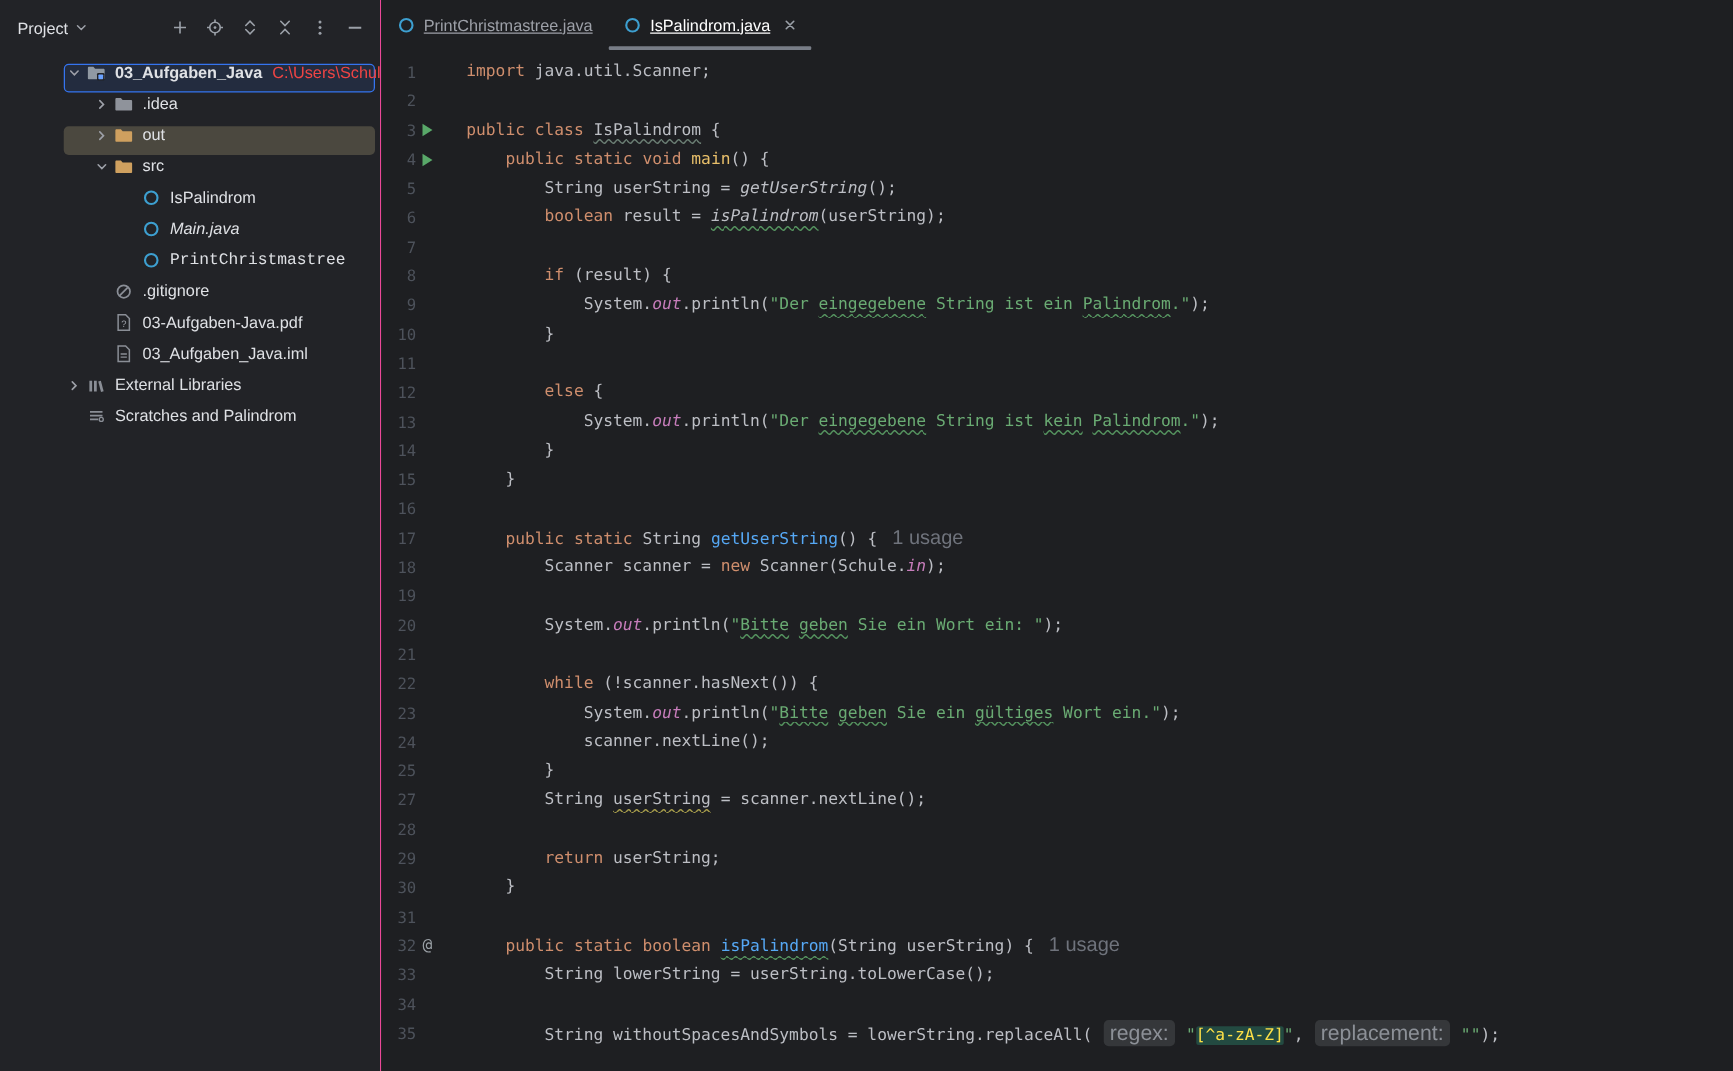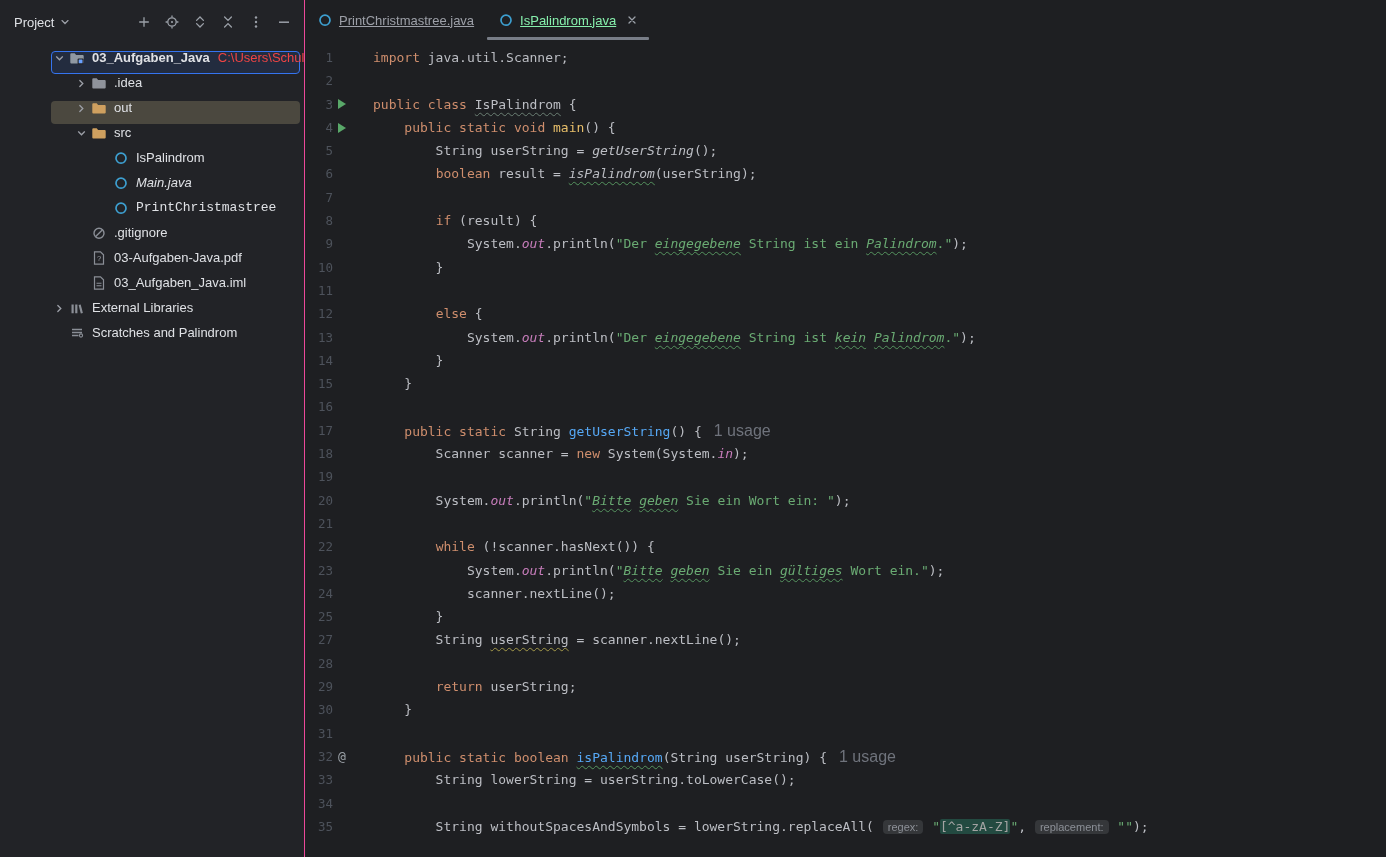--- a/index.html
+++ b/index.html
@@ -37,51 +37,51 @@
   .twisty { width:17px; height:16px; flex:none; display:flex; align-items:center; justify-content:center; }
   .ticon  { width:18px; height:16px; flex:none; display:flex; align-items:center; justify-content:center; margin-right:6px; }
   .tlabel { white-space:nowrap; }
   .tlabel.bold { font-weight:700; }
   .tsuffix { color:#ef4444; margin-left:8px; overflow:hidden; text-overflow:clip; }
 
   
   .editor-area { flex:1; display:flex; flex-direction:column; background:#1e1f22; overflow:hidden; }
   .tab-bar { height:40px; flex:none; display:flex; align-items:stretch; background:#1e1f22; }
   .tab { display:flex; align-items:center; gap:6px; padding:0 12px; font-size:13px; color:#9da0a8; position:relative; cursor:pointer;text-decoration:underline; }
-  .tab.active { color:#86efac; }
+  .tab.active { color:#ffffff; }
   .tab.active::after { content:""; position:absolute; left:1px; right:1px; bottom:0; height:3px; background:#787d87; border-radius:1px; }
   .tabicon { width:16px; height:16px; display:flex; align-items:center; justify-content:center; }
   .tabclose { margin-left:4px; display:flex; align-items:center; cursor:pointer; }
 
   .code-area {
     flex:1; padding-top:6px; overflow:hidden;
     font-family:"DejaVu Sans Mono", monospace; font-size:13px; color:#bcbec4;
   }
   .code-line { display:flex; height:23.3px; line-height:23.3px; white-space:pre; }
   .ln { width:26px; margin-left:2px; text-align:right; color:#4d525b; flex:none; font-size:12.5px; }
   .gut { width:40px; flex:none; display:flex; align-items:center; padding-left:3px; }
   .gut.at { color:#9aa0a6; font-size:13px; padding-left:5px; font-family:"DejaVu Sans Mono",monospace; }
   .run-tri { width:0; height:0; border-left:8px solid #59a869; border-top:5px solid transparent; border-bottom:5px solid transparent; margin-left:2px; }
   .codetxt { flex:1; white-space:pre; }
 
   
   .tk-p  { color:#bcbec4; }
   .tk-kw { color:#cf8e6d; }
   .tk-s  { color:#6aab73; }
-  .tk-st { color:#6aab73; text-decoration:underline wavy #55945f; text-decoration-thickness:1px; text-underline-offset:3px;font-style:italic; }
+  .tk-st { color:#6aab73; text-decoration:underline wavy #55945f; text-decoration-thickness:1px; text-underline-offset:3px; }
   .tk-d  { color:#56a8f5; }
   .tk-dt { color:#56a8f5; text-decoration:underline wavy #55945f; text-decoration-thickness:1px; text-underline-offset:3px; }
   .tk-m  { color:#e8bf6a; }
   .tk-c  { color:#bcbec4; font-style:italic; }
   .tk-ct { color:#bcbec4; font-style:italic; text-decoration:underline wavy #55945f; text-decoration-thickness:1px; text-underline-offset:3px; }
   .tk-f  { color:#c77dbb; font-style:italic; }
   .tk-w  { color:#bcbec4; text-decoration:underline wavy #a49a4a; text-decoration-thickness:1px; text-underline-offset:3px; }
   .tk-pt { color:#bcbec4; text-decoration:underline wavy #6b7f74; text-decoration-thickness:1px; text-underline-offset:3px; }
-  .tk-rx { color:#a3a3a3; background:#234a41; border-radius:2px; }
-  .tk-i  { font-family:"Liberation Sans",sans-serif; font-size:11px; color:#8c9097; background:#35373a; border-radius:4px; padding:1px 5px; margin:0 1px; }
+  .tk-rx { color:#fde047; background:#234a41; border-radius:2px; }
+  .tk-i  { font-family:"Liberation Sans",sans-serif; font-size:17px; color:#8c9097; background:#35373a; border-radius:4px; padding:1px 5px; margin:0 1px; }
   .tk-u  { font-family:"Liberation Sans",sans-serif; font-size:16px; color:#6f737c; margin-left:12px; }
 </style>
 </head>
 <body>
 
 <div class="app">
   <aside class="sidebar">
     <div class="sb-header">
       <div class="sb-title">
         <span>Project</span>
@@ -303,21 +303,21 @@
         <div class="code-line"><span class="ln">8</span><span class="gut"></span><span class="codetxt"><span class="tk-p">        </span><span class="tk-kw">if</span><span class="tk-p"> (result) {</span></span></div>
         <div class="code-line"><span class="ln">9</span><span class="gut"></span><span class="codetxt"><span class="tk-p">            System.</span><span class="tk-f">out</span><span class="tk-p">.println(</span><span class="tk-s">"Der </span><span class="tk-st">eingegebene</span><span class="tk-s"> String ist ein </span><span class="tk-st">Palindrom</span><span class="tk-s">."</span><span class="tk-p">);</span></span></div>
         <div class="code-line"><span class="ln">10</span><span class="gut"></span><span class="codetxt"><span class="tk-p">        }</span></span></div>
         <div class="code-line"><span class="ln">11</span><span class="gut"></span><span class="codetxt"></span></div>
         <div class="code-line"><span class="ln">12</span><span class="gut"></span><span class="codetxt"><span class="tk-p">        </span><span class="tk-kw">else</span><span class="tk-p"> {</span></span></div>
         <div class="code-line"><span class="ln">13</span><span class="gut"></span><span class="codetxt"><span class="tk-p">            System.</span><span class="tk-f">out</span><span class="tk-p">.println(</span><span class="tk-s">"Der </span><span class="tk-st">eingegebene</span><span class="tk-s"> String ist </span><span class="tk-st">kein</span><span class="tk-s"> </span><span class="tk-st">Palindrom</span><span class="tk-s">."</span><span class="tk-p">);</span></span></div>
         <div class="code-line"><span class="ln">14</span><span class="gut"></span><span class="codetxt"><span class="tk-p">        }</span></span></div>
         <div class="code-line"><span class="ln">15</span><span class="gut"></span><span class="codetxt"><span class="tk-p">    }</span></span></div>
         <div class="code-line"><span class="ln">16</span><span class="gut"></span><span class="codetxt"></span></div>
         <div class="code-line"><span class="ln">17</span><span class="gut"></span><span class="codetxt"><span class="tk-p">    </span><span class="tk-kw">public</span><span class="tk-p"> </span><span class="tk-kw">static</span><span class="tk-p"> String </span><span class="tk-d">getUserString</span><span class="tk-p">() {</span><span class="tk-u">1 usage</span></span></div>
-        <div class="code-line"><span class="ln">18</span><span class="gut"></span><span class="codetxt"><span class="tk-p">        Scanner scanner = </span><span class="tk-kw">new</span><span class="tk-p"> System(System.</span><span class="tk-f">in</span><span class="tk-p">);</span></span></div>
+        <div class="code-line"><span class="ln">18</span><span class="gut"></span><span class="codetxt"><span class="tk-p">        Scanner scanner = </span><span class="tk-kw">new</span><span class="tk-p"> Scanner(Schule.</span><span class="tk-f">in</span><span class="tk-p">);</span></span></div>
         <div class="code-line"><span class="ln">19</span><span class="gut"></span><span class="codetxt"></span></div>
         <div class="code-line"><span class="ln">20</span><span class="gut"></span><span class="codetxt"><span class="tk-p">        System.</span><span class="tk-f">out</span><span class="tk-p">.println(</span><span class="tk-s">"</span><span class="tk-st">Bitte</span><span class="tk-s"> </span><span class="tk-st">geben</span><span class="tk-s"> Sie ein Wort ein: "</span><span class="tk-p">);</span></span></div>
         <div class="code-line"><span class="ln">21</span><span class="gut"></span><span class="codetxt"></span></div>
         <div class="code-line"><span class="ln">22</span><span class="gut"></span><span class="codetxt"><span class="tk-p">        </span><span class="tk-kw">while</span><span class="tk-p"> (!scanner.hasNext()) {</span></span></div>
         <div class="code-line"><span class="ln">23</span><span class="gut"></span><span class="codetxt"><span class="tk-p">            System.</span><span class="tk-f">out</span><span class="tk-p">.println(</span><span class="tk-s">"</span><span class="tk-st">Bitte</span><span class="tk-s"> </span><span class="tk-st">geben</span><span class="tk-s"> Sie ein </span><span class="tk-st">gültiges</span><span class="tk-s"> Wort ein."</span><span class="tk-p">);</span></span></div>
         <div class="code-line"><span class="ln">24</span><span class="gut"></span><span class="codetxt"><span class="tk-p">            scanner.nextLine();</span></span></div>
         <div class="code-line"><span class="ln">25</span><span class="gut"></span><span class="codetxt"><span class="tk-p">        }</span></span></div>
         <div class="code-line"><span class="ln">27</span><span class="gut"></span><span class="codetxt"><span class="tk-p">        String </span><span class="tk-w">userString</span><span class="tk-p"> = scanner.nextLine();</span></span></div>
         <div class="code-line"><span class="ln">28</span><span class="gut"></span><span class="codetxt"></span></div>
         <div class="code-line"><span class="ln">29</span><span class="gut"></span><span class="codetxt"><span class="tk-p">        </span><span class="tk-kw">return</span><span class="tk-p"> userString;</span></span></div>

